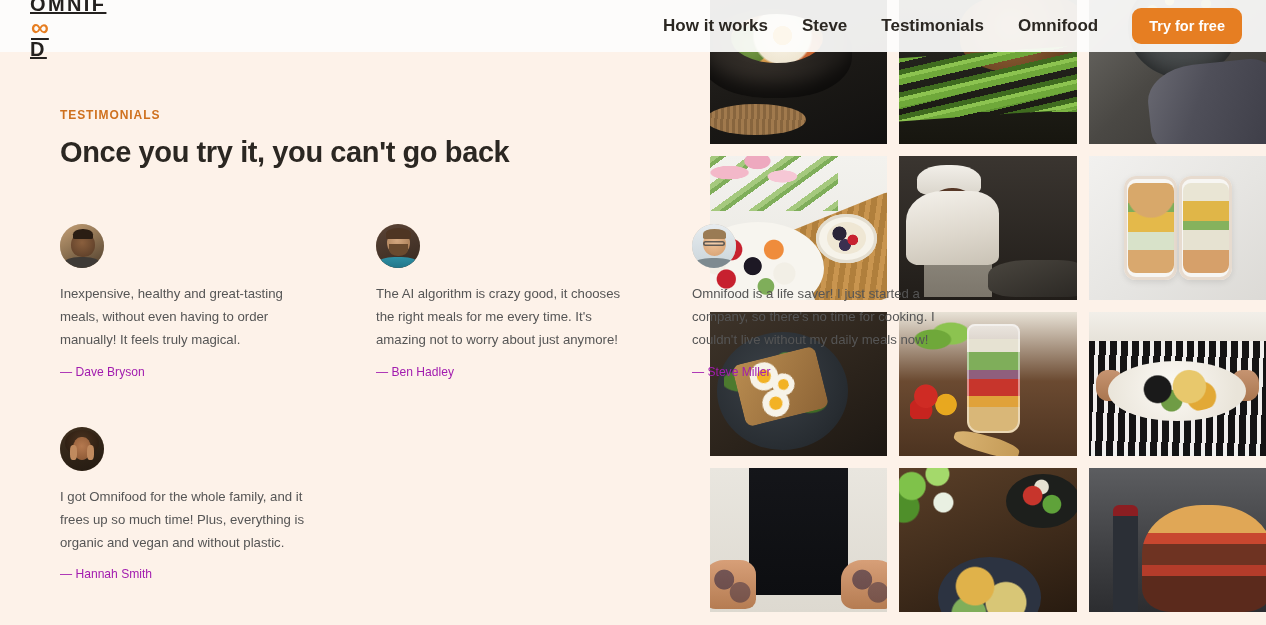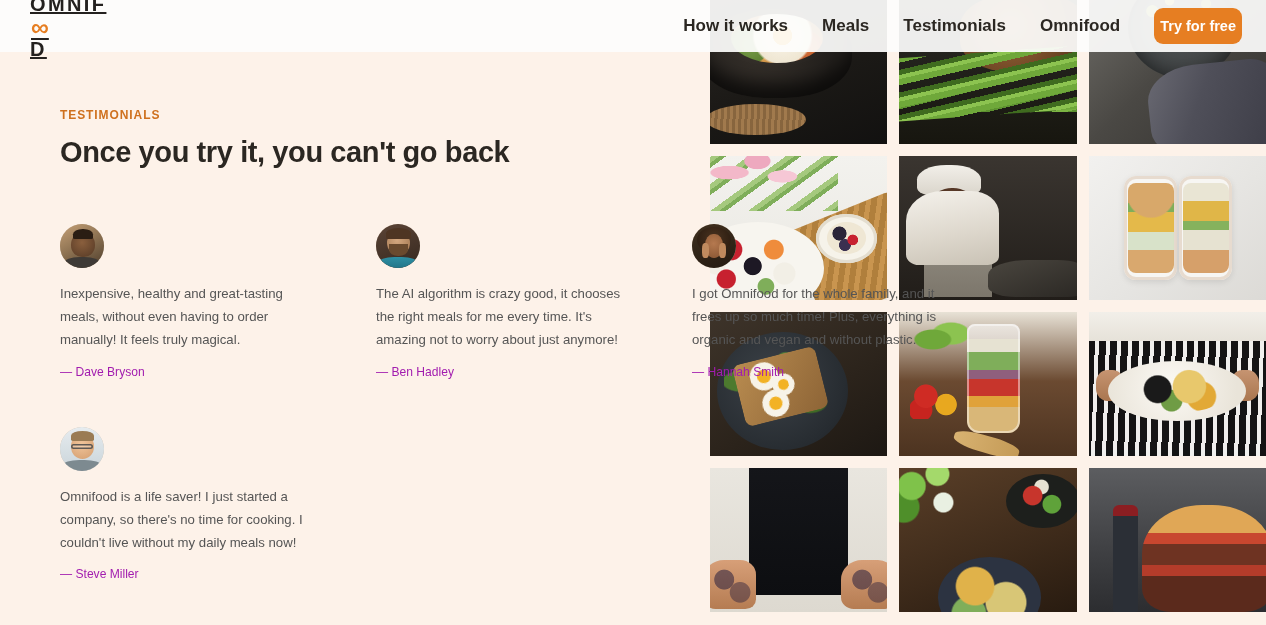--- a/index.html
+++ b/index.html
@@ -410,21 +410,21 @@
     text-decoration: none;
     white-space: nowrap;
   }
   .nav-cta {
     background: #e67e22;
     color: #ffffff;
     font-size: 14.5px;
     font-weight: bold;
     border: none;
     border-radius: 9px;
-    padding: 10px 6px;
+    padding: 10px 17px;
     cursor: pointer;
     white-space: nowrap;
     font-family: "Liberation Sans", sans-serif;
   }
 
   
   .testimonials-section {
     position: absolute;
     top: 52px; left: 0;
     width: 710px;
@@ -666,50 +666,50 @@
             <div class="beard"></div>
             <div class="body"></div>
           </div>
         </div>
       <blockquote class="quote">The AI algorithm is crazy good, it chooses the right meals for me every time. It's amazing not to worry about just anymore!</blockquote>
       <figcaption class="author">— Ben Hadley</figcaption>
     </figure>
 
     <figure class="testimonial">
       <div class="avatar">
+          <div class="av a3">
+            <div class="glasses"></div>
+            <div class="body"></div>
+          </div>
+        </div>
+      <blockquote class="quote">Omnifood is a life saver! I just started a company, so there's no time for cooking. I couldn't live without my daily meals now!</blockquote>
+      <figcaption class="author">— Steve Miller</figcaption>
+    </figure>
+
+    <figure class="testimonial">
+      <div class="avatar">
           <div class="av a4">
             <div class="hand-l"></div>
             <div class="hand-r"></div>
           </div>
         </div>
       <blockquote class="quote">I got Omnifood for the whole family, and it frees up so much time! Plus, everything is organic and vegan and without plastic.</blockquote>
       <figcaption class="author">— Hannah Smith</figcaption>
     </figure>
 
-    <figure class="testimonial">
-      <div class="avatar">
-          <div class="av a3">
-            <div class="glasses"></div>
-            <div class="body"></div>
-          </div>
-        </div>
-      <blockquote class="quote">Omnifood is a life saver! I just started a company, so there's no time for cooking. I couldn't live without my daily meals now!</blockquote>
-      <figcaption class="author">— Steve Miller</figcaption>
-    </figure>
-
   </div>
 </section>
 
 <header class="header">
   <a class="logo" href="#">
     <span>OMNIF</span>
       <span class="infinity">∞</span>
       <span>D</span>
   </a>
 
   <nav class="nav">
     <a class="nav-link" href="#">How it works</a>
-    <a class="nav-link" href="#">Meals</a>
+    <a class="nav-link" href="#">Steve</a>
     <a class="nav-link" href="#">Testimonials</a>
     <a class="nav-link" href="#">Omnifood</a>
     <button class="nav-cta">Try for free</button>
   </nav>
 </header>
 
 </body></html>

